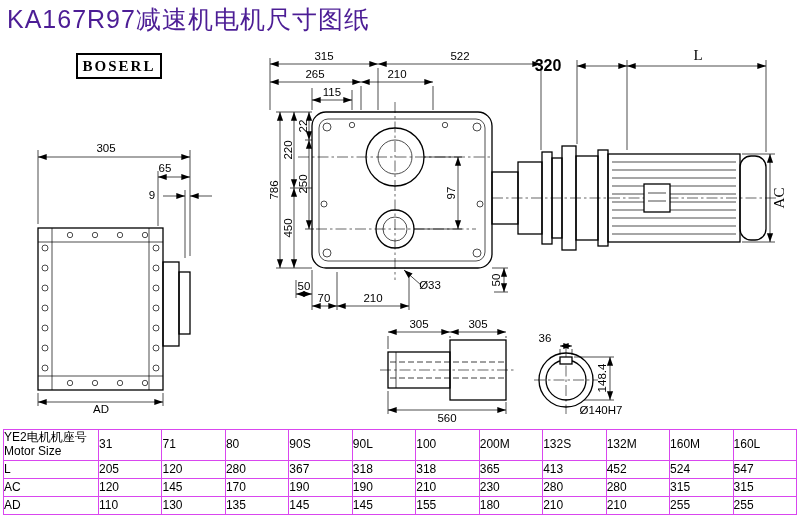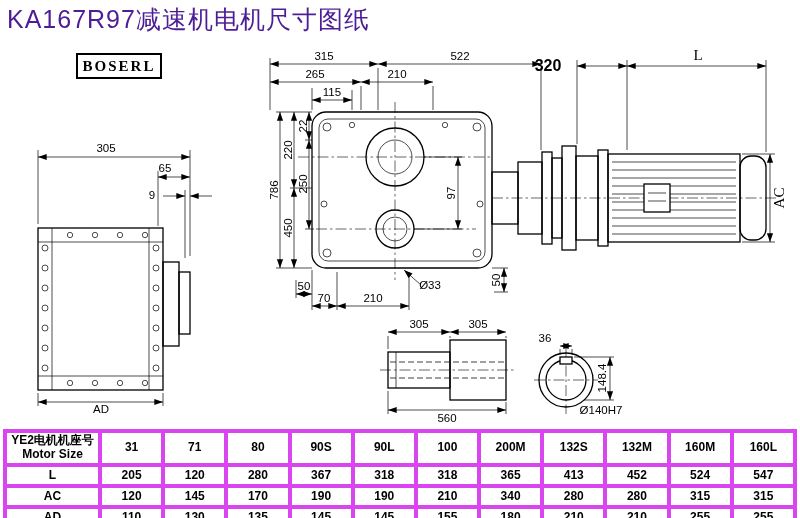--- a/index.html
+++ b/index.html
@@ -17,22 +17,22 @@
   .t{fill:none;stroke:#000;stroke-width:0.7;}
   .dl{fill:none;stroke:#000;stroke-width:0.7;}
   .cl{fill:none;stroke:#000;stroke-width:0.6;stroke-dasharray:11 3 2.5 3;}
   .hl{fill:none;stroke:#000;stroke-width:0.75;stroke-dasharray:6 3;}
   text.d{font:11.5px "Liberation Sans",sans-serif;fill:#000;text-anchor:middle;}
   text.big{font:bold 16px "Liberation Sans",sans-serif;fill:#000;text-anchor:middle;}
   text.ser{font:15px "Liberation Serif",serif;fill:#000;text-anchor:middle;}
   
   .size-table{position:absolute;left:3px;top:429px;width:794px;border-collapse:collapse;
               table-layout:fixed;font-size:12px;color:#000;background:#fff;}
-  .size-table th,.size-table td{border:4px solid #d946ef;text-align:center;vertical-align:middle;
-              padding:0;font-weight:bold;height:17px;line-height:1.15;background:#fff;}
+  .size-table th,.size-table td{border:1px solid #d946ef;text-align:left;vertical-align:middle;
+              padding:0;font-weight:normal;height:17px;line-height:1.15;background:#fff;}
   .size-table tr.hdr th{height:30px;}
   .size-table col.c0{width:95px;}
 </style>
 </head>
 <body>
 
 <div class="page">
 
   <div class="title">KA167R97减速机电机尺寸图纸</div>
   <div class="brand">BOSERL</div>
@@ -306,21 +306,21 @@
         <td>547</td>
       </tr>
       <tr>
         <td>AC</td>
         <td>120</td>
         <td>145</td>
         <td>170</td>
         <td>190</td>
         <td>190</td>
         <td>210</td>
-        <td>340</td>
+        <td>230</td>
         <td>280</td>
         <td>280</td>
         <td>315</td>
         <td>315</td>
       </tr>
       <tr>
         <td>AD</td>
         <td>110</td>
         <td>130</td>
         <td>135</td>

